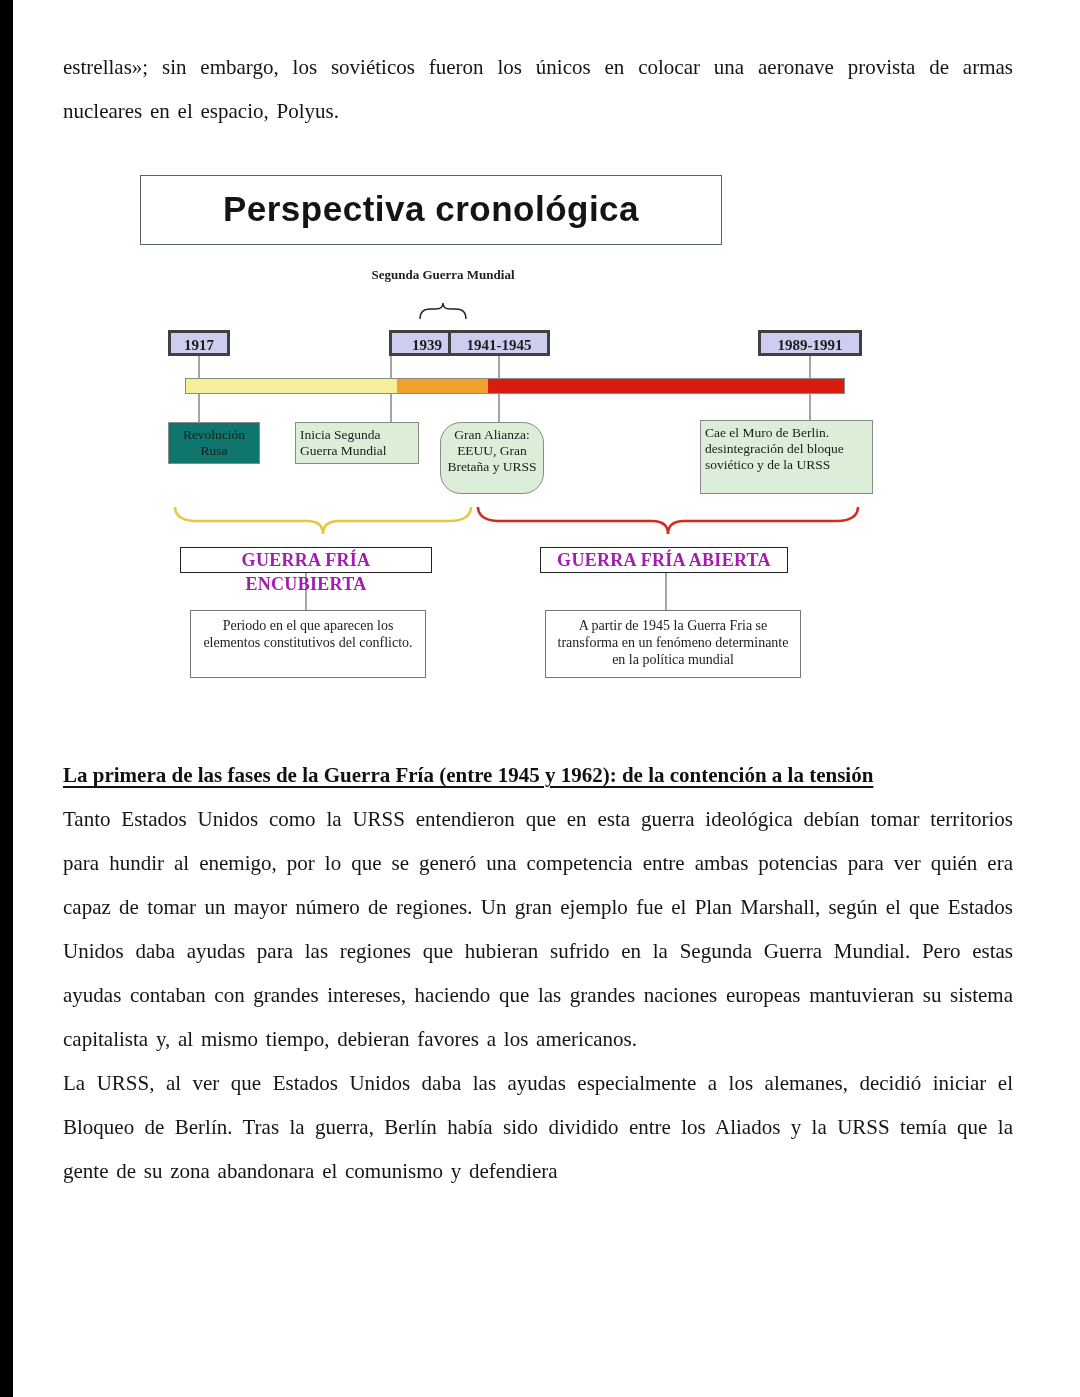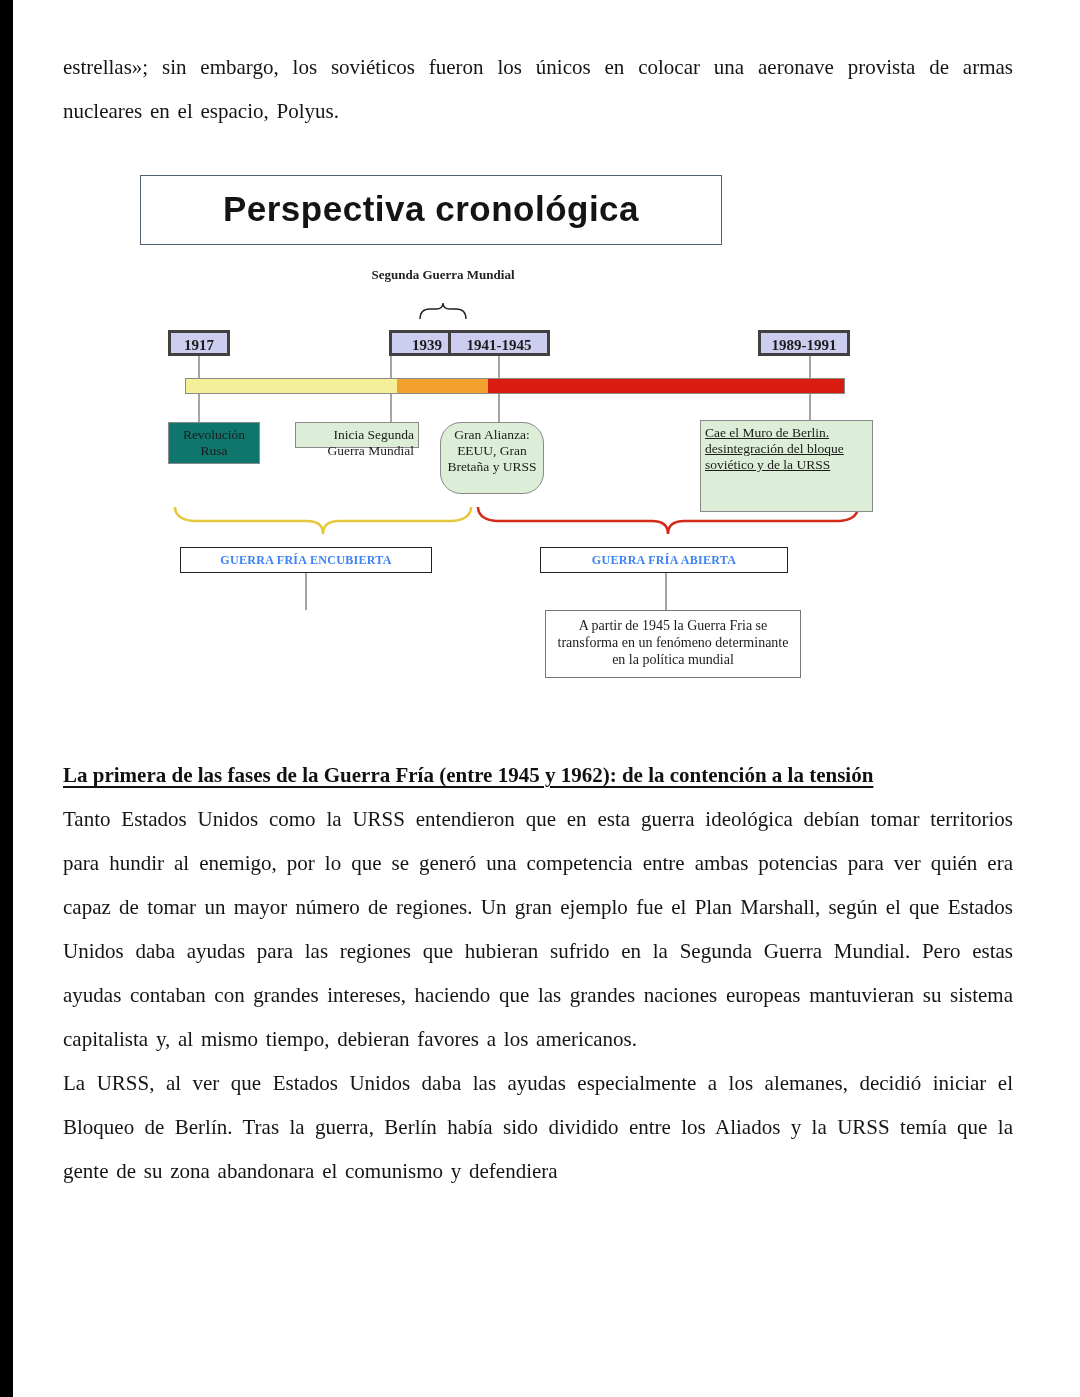--- a/index.html
+++ b/index.html
@@ -32,41 +32,41 @@
     font-weight:bold; font-size:13px; line-height:15px; text-align:center; color:#222;
   }
   .date-box {
     position:absolute; top:155px; height:26px; z-index:2;
     border:3px solid #404040; font-weight:bold; font-size:15px;
     text-align:center; line-height:24px; color:#1c1c1c;
   }
   .d1917 { left:105px; width:62px; }
   .d1939 { left:290px; width:76px;margin-left:36px; }
   .d1941 { left:385px; width:102px; }
-  .d1989 { left:695px; width:92px; }
+  .d1989 { left:695px; width:104px; }
 
   .timeline-bar { position:absolute; left:122px; top:203px; width:660px; height:16px; border:1px solid #8a8a8a; display:flex; z-index:1; }
   .seg { height:100%; }
   .seg-covert { width:212px; }
   .seg-transition { width:91px; }
   .seg-open { width:357px; }
 
   .event-box {
     position:absolute; z-index:2; border:1px solid #8a8a8a;
     font-size:13.5px; line-height:16px; padding:4px 4px; color:#1c1c1c;
   }
   .e1 { left:105px; top:247px; width:92px;  height:42px; text-align:center; }
-  .e2 { left:232px; top:247px; width:124px; height:26px; text-align:right; }
+  .e2 { left:232px; top:247px; width:124px; height:42px; text-align:left; }
   .e3 { left:377px; top:247px; width:104px; height:72px; text-align:center;border-radius:21px; }
-  .e4 { left:637px; top:245px; width:173px; height:92px; text-align:left;text-decoration:underline; }
+  .e4 { left:637px; top:245px; width:173px; height:74px; text-align:left; }
 
   .phase-box {
     position:absolute; top:372px; height:26px; z-index:2; background:#fff;
-    border:1px solid #222; font-weight:bold; font-size:12px;
-    line-height:24px; text-align:center; letter-spacing:.3px; color:#3b82f6;
+    border:1px solid #222; font-weight:bold; font-size:18px;
+    line-height:24px; text-align:center; letter-spacing:.3px; color:#a21caf;
   }
   .p-covert { left:117px; width:252px; }
   .p-open   { left:477px; width:248px; }
 
   .desc-box {
     position:absolute; top:435px; z-index:2; background:#fff;
     border:1px solid #777; font-size:14px; line-height:17px;
     text-align:center; padding:6px 4px; color:#1c1c1c;
   }
   .desc-covert { left:127px; width:236px; height:68px; }
@@ -133,20 +133,21 @@
     <svg class="brace-svg brace-covert" viewBox="0 0 296 30">
       <path d="M 0 2 C 0 12, 10 16, 20 16 L 132 16 Q 148 16, 148 29 Q 148 16, 164 16 L 276 16 C 286 16, 296 12, 296 2" fill="none" stroke-width="2.6" stroke="#e5c83d"></path>
     </svg>
     <svg class="brace-svg brace-open" viewBox="0 0 380 30">
       <path d="M 0 2 C 0 12, 10 16, 20 16 L 174 16 Q 190 16, 190 29 Q 190 16, 206 16 L 360 16 C 370 16, 380 12, 380 2" fill="none" stroke-width="2.6" stroke="#d42a1a"></path>
     </svg>
 
     <div class="phase-box p-covert">GUERRA FRÍA ENCUBIERTA</div>
     <div class="phase-box p-open">GUERRA FRÍA ABIERTA</div>
 
+    <div class="desc-box desc-covert">Periodo en el que aparecen los elementos constitutivos del conflicto.</div>
     <div class="desc-box desc-open">A partir de 1945 la Guerra Fria se transforma en un fenómeno determinante en la política mundial</div>
 
   </div>
 
   <div class="text-block">
     <h3 class="fase-subheading"><span>La primera de las fases de la Guerra Fría (entre 1945 y 1962): de la contención a la tensión</span></h3>
     <p class="body-text justified">Tanto Estados Unidos como la URSS entendieron que en esta guerra ideológica debían tomar territorios para hundir al enemigo, por lo que se generó una competencia entre ambas potencias para ver quién era capaz de tomar un mayor número de regiones. Un gran ejemplo fue el Plan Marshall, según el que Estados Unidos daba ayudas para las regiones que hubieran sufrido en la Segunda Guerra Mundial. Pero estas ayudas contaban con grandes intereses, haciendo que las grandes naciones europeas mantuvieran su sistema capitalista y, al mismo tiempo, debieran favores a los americanos.</p>
     <p class="body-text justified">La URSS, al ver que Estados Unidos daba las ayudas especialmente a los alemanes, decidió iniciar el Bloqueo de Berlín. Tras la guerra, Berlín había sido dividido entre los Aliados y la URSS temía que la gente de su zona abandonara el comunismo y defendiera</p>
   </div>
 

